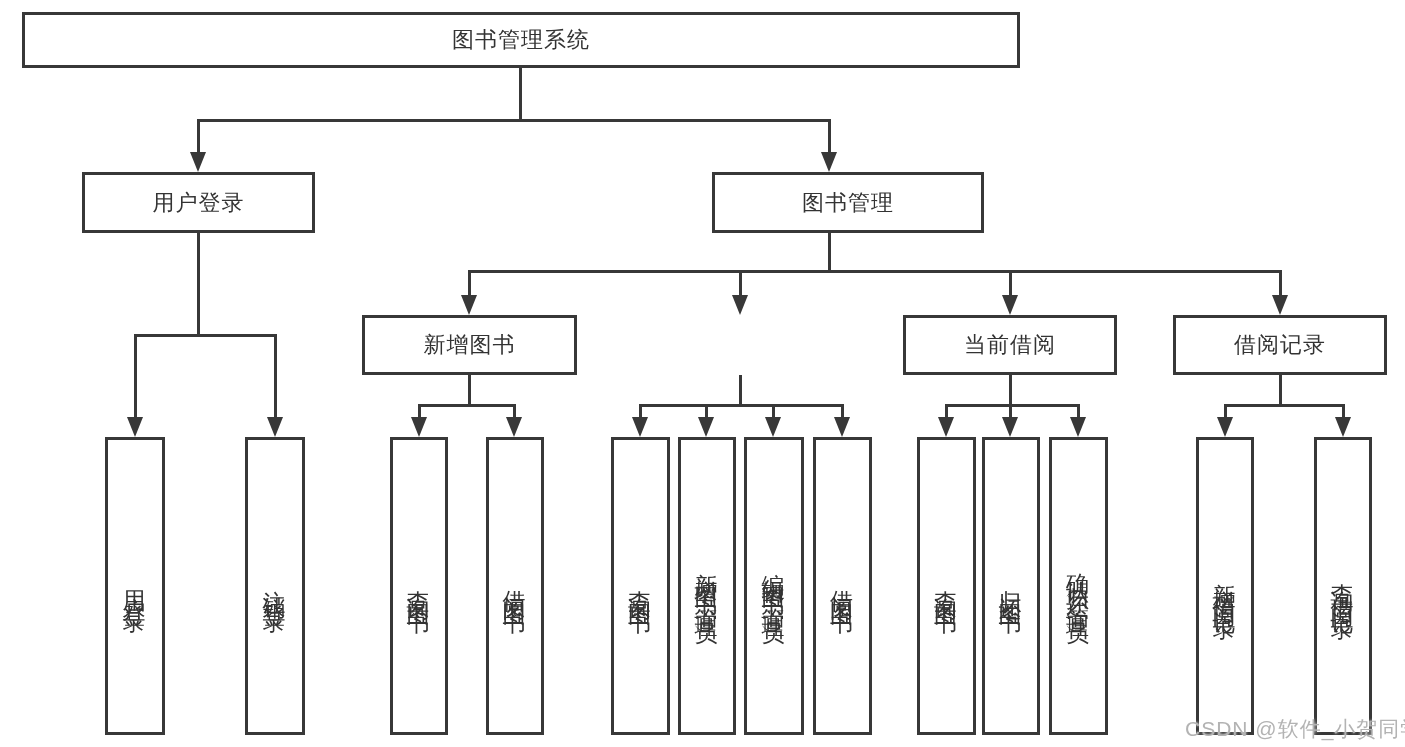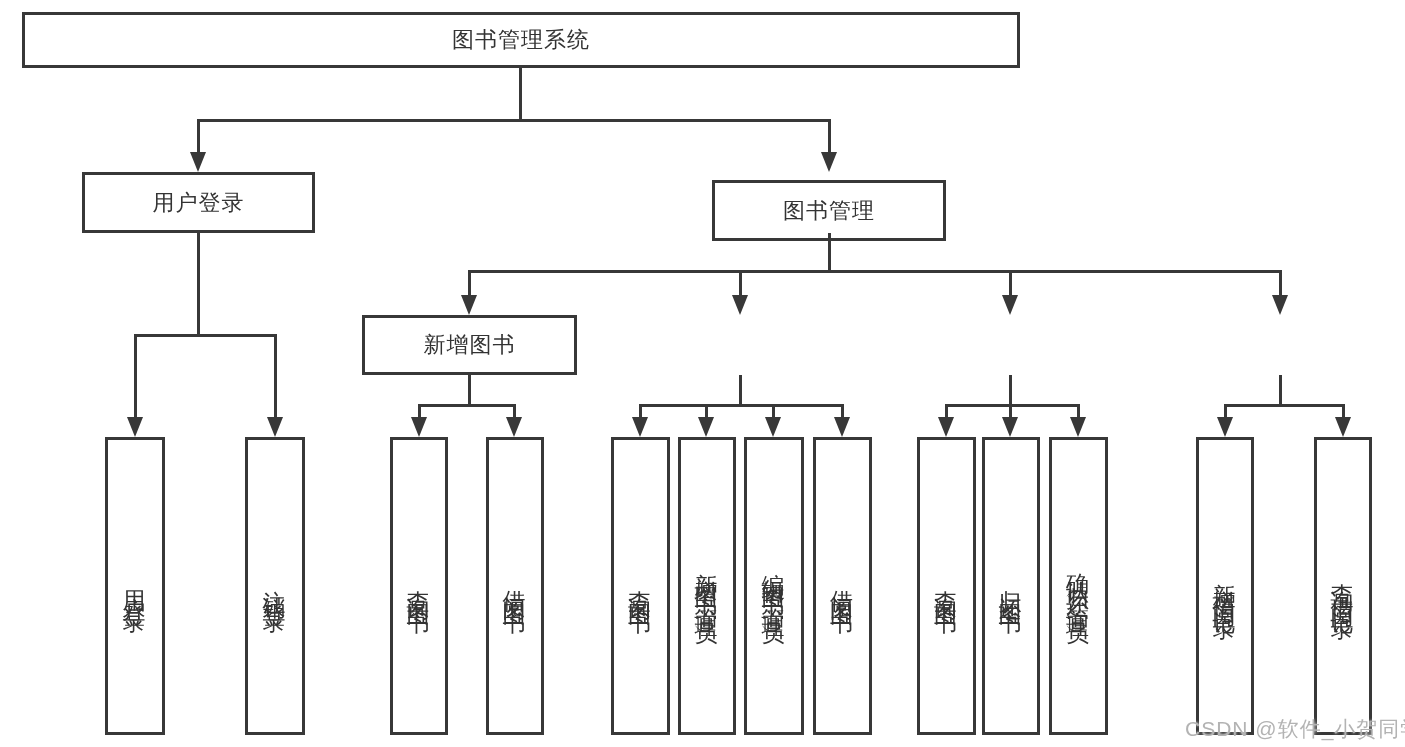--- a/index.html
+++ b/index.html
@@ -49,23 +49,25 @@
   }
 </style>
 </head>
 <body>
 
 <div class="canvas">
 
   <div class="node" style="left:22px;top:12px;width:998px;height:56px">图书管理系统</div>
 
   <div class="node" style="left:82px;top:172px;width:233px;height:61px">用户登录</div>
-  <div class="node" style="left:712px;top:180px;width:234px;height:61px">图书管理</div>
+  <div class="node" style="left:712px;top:172px;width:272px;height:61px">图书管理</div>
 
   <div class="node" style="left:362px;top:315px;width:215px;height:60px">新增图书</div>
+  <div class="node" style="left:903px;top:315px;width:214px;height:60px">当前借阅</div>
+  <div class="node" style="left:1173px;top:315px;width:214px;height:60px">借阅记录</div>
 
   <div class="node vert" style="left:105px;top:437px;width:60px;height:298px">用户登录</div>
   <div class="node vert" style="left:245px;top:437px;width:60px;height:298px">注销登录</div>
 
   <div class="node vert" style="left:390px;top:437px;width:58px;height:298px">查询图书</div>
   <div class="node vert" style="left:486px;top:437px;width:58px;height:298px">借阅图书</div>
 
   <div class="node vert" style="left:611px;top:437px;width:59px;height:298px">查询图书</div>
   <div class="node vert" style="left:678px;top:437px;width:58px;height:298px">新增图书（管理员）</div>
   <div class="node vert" style="left:744px;top:437px;width:60px;height:298px">编辑图书（管理员）</div>

